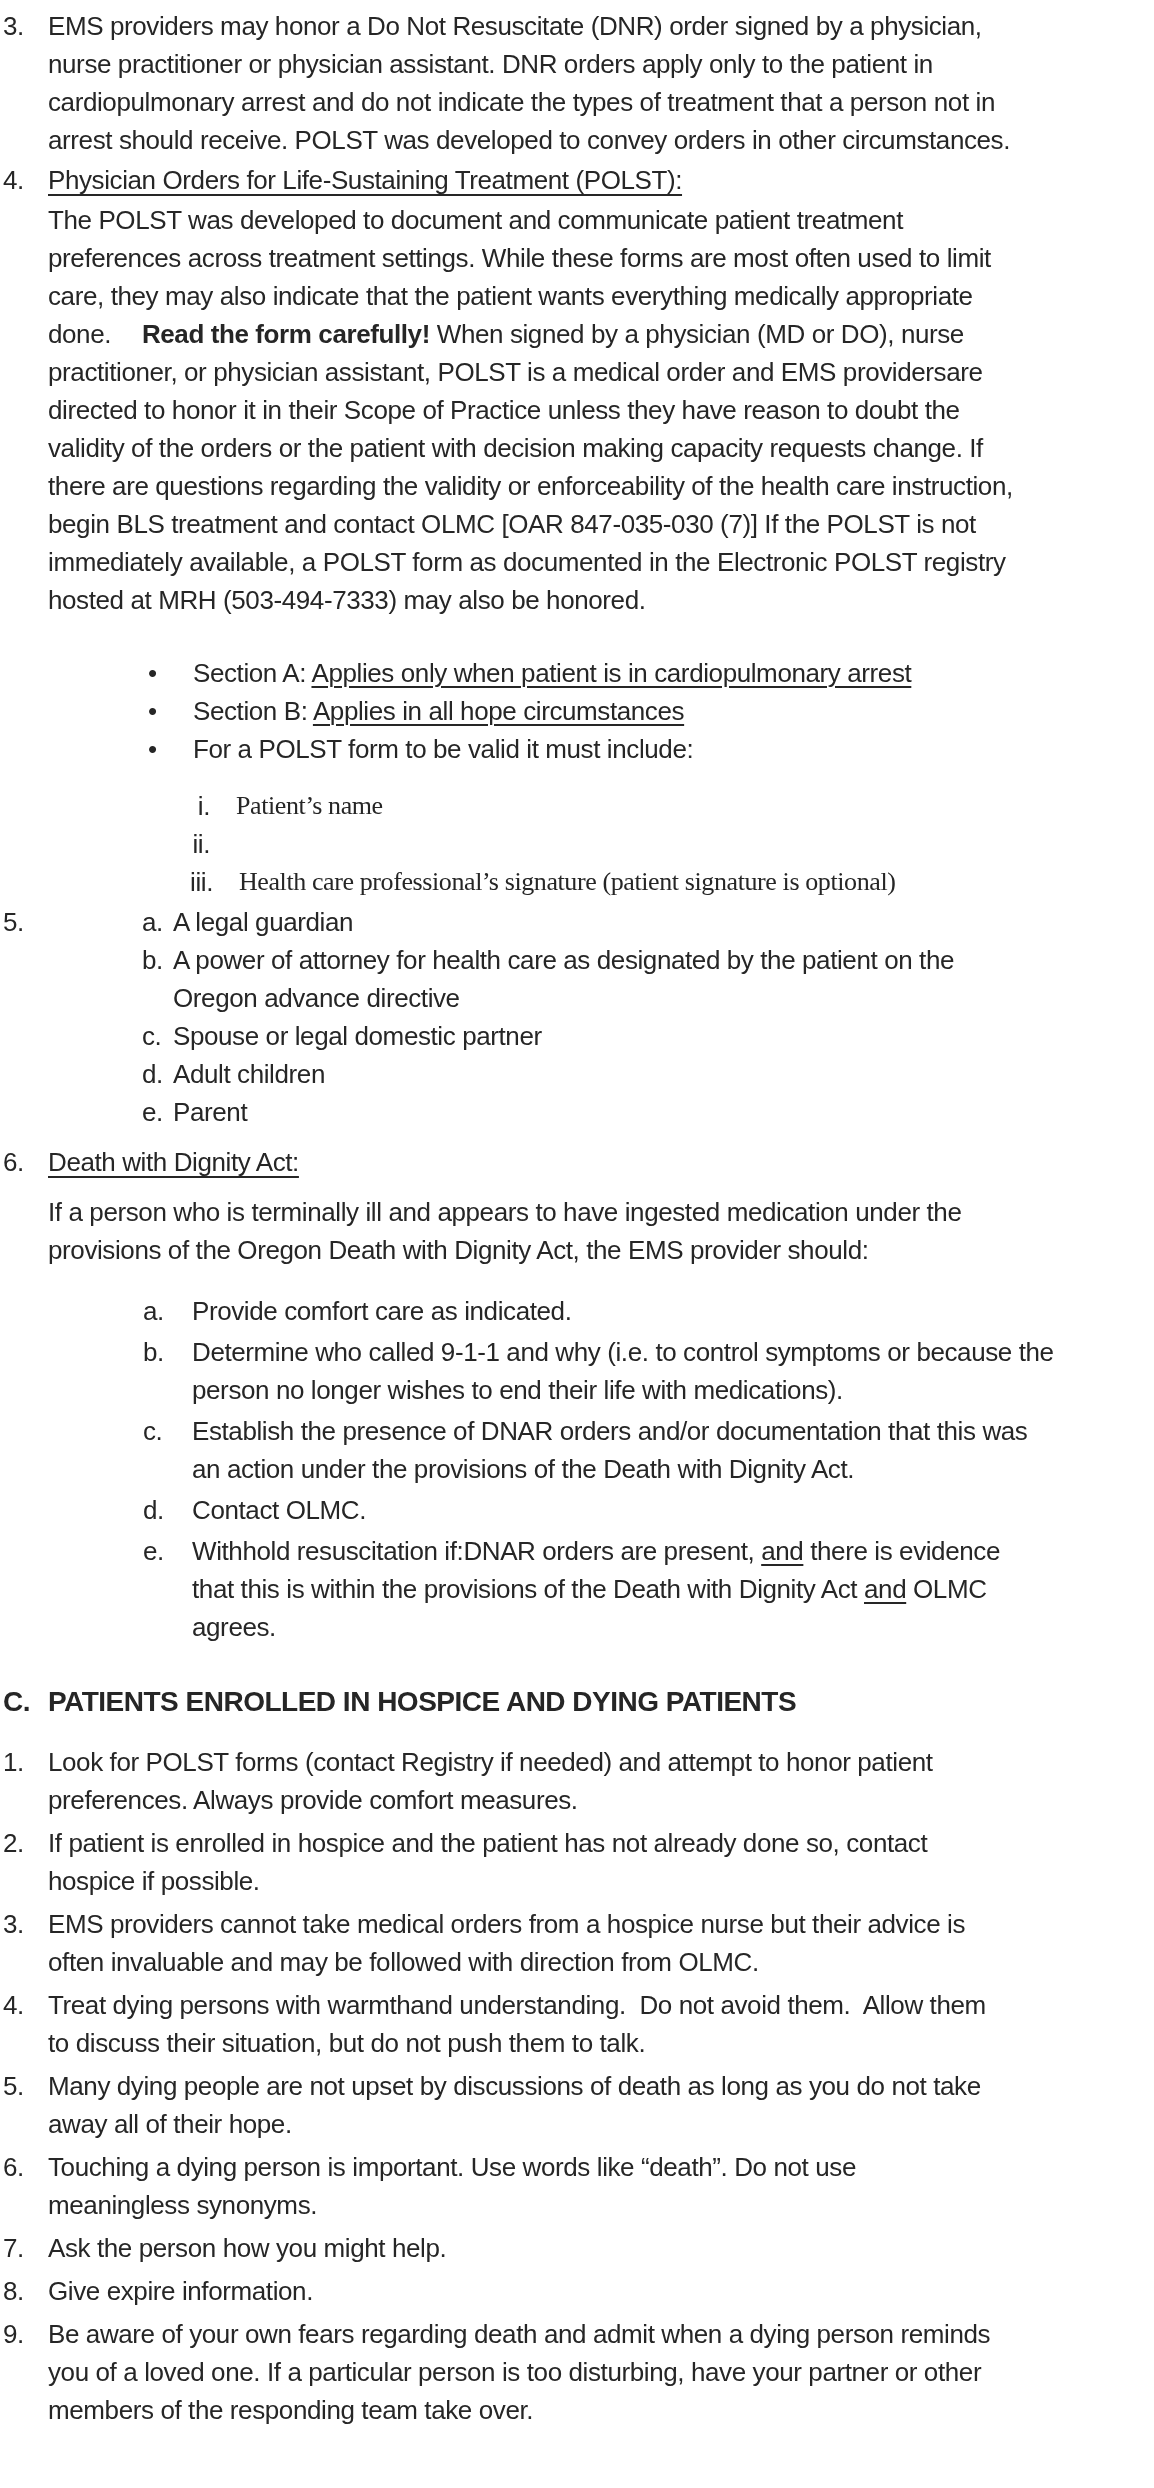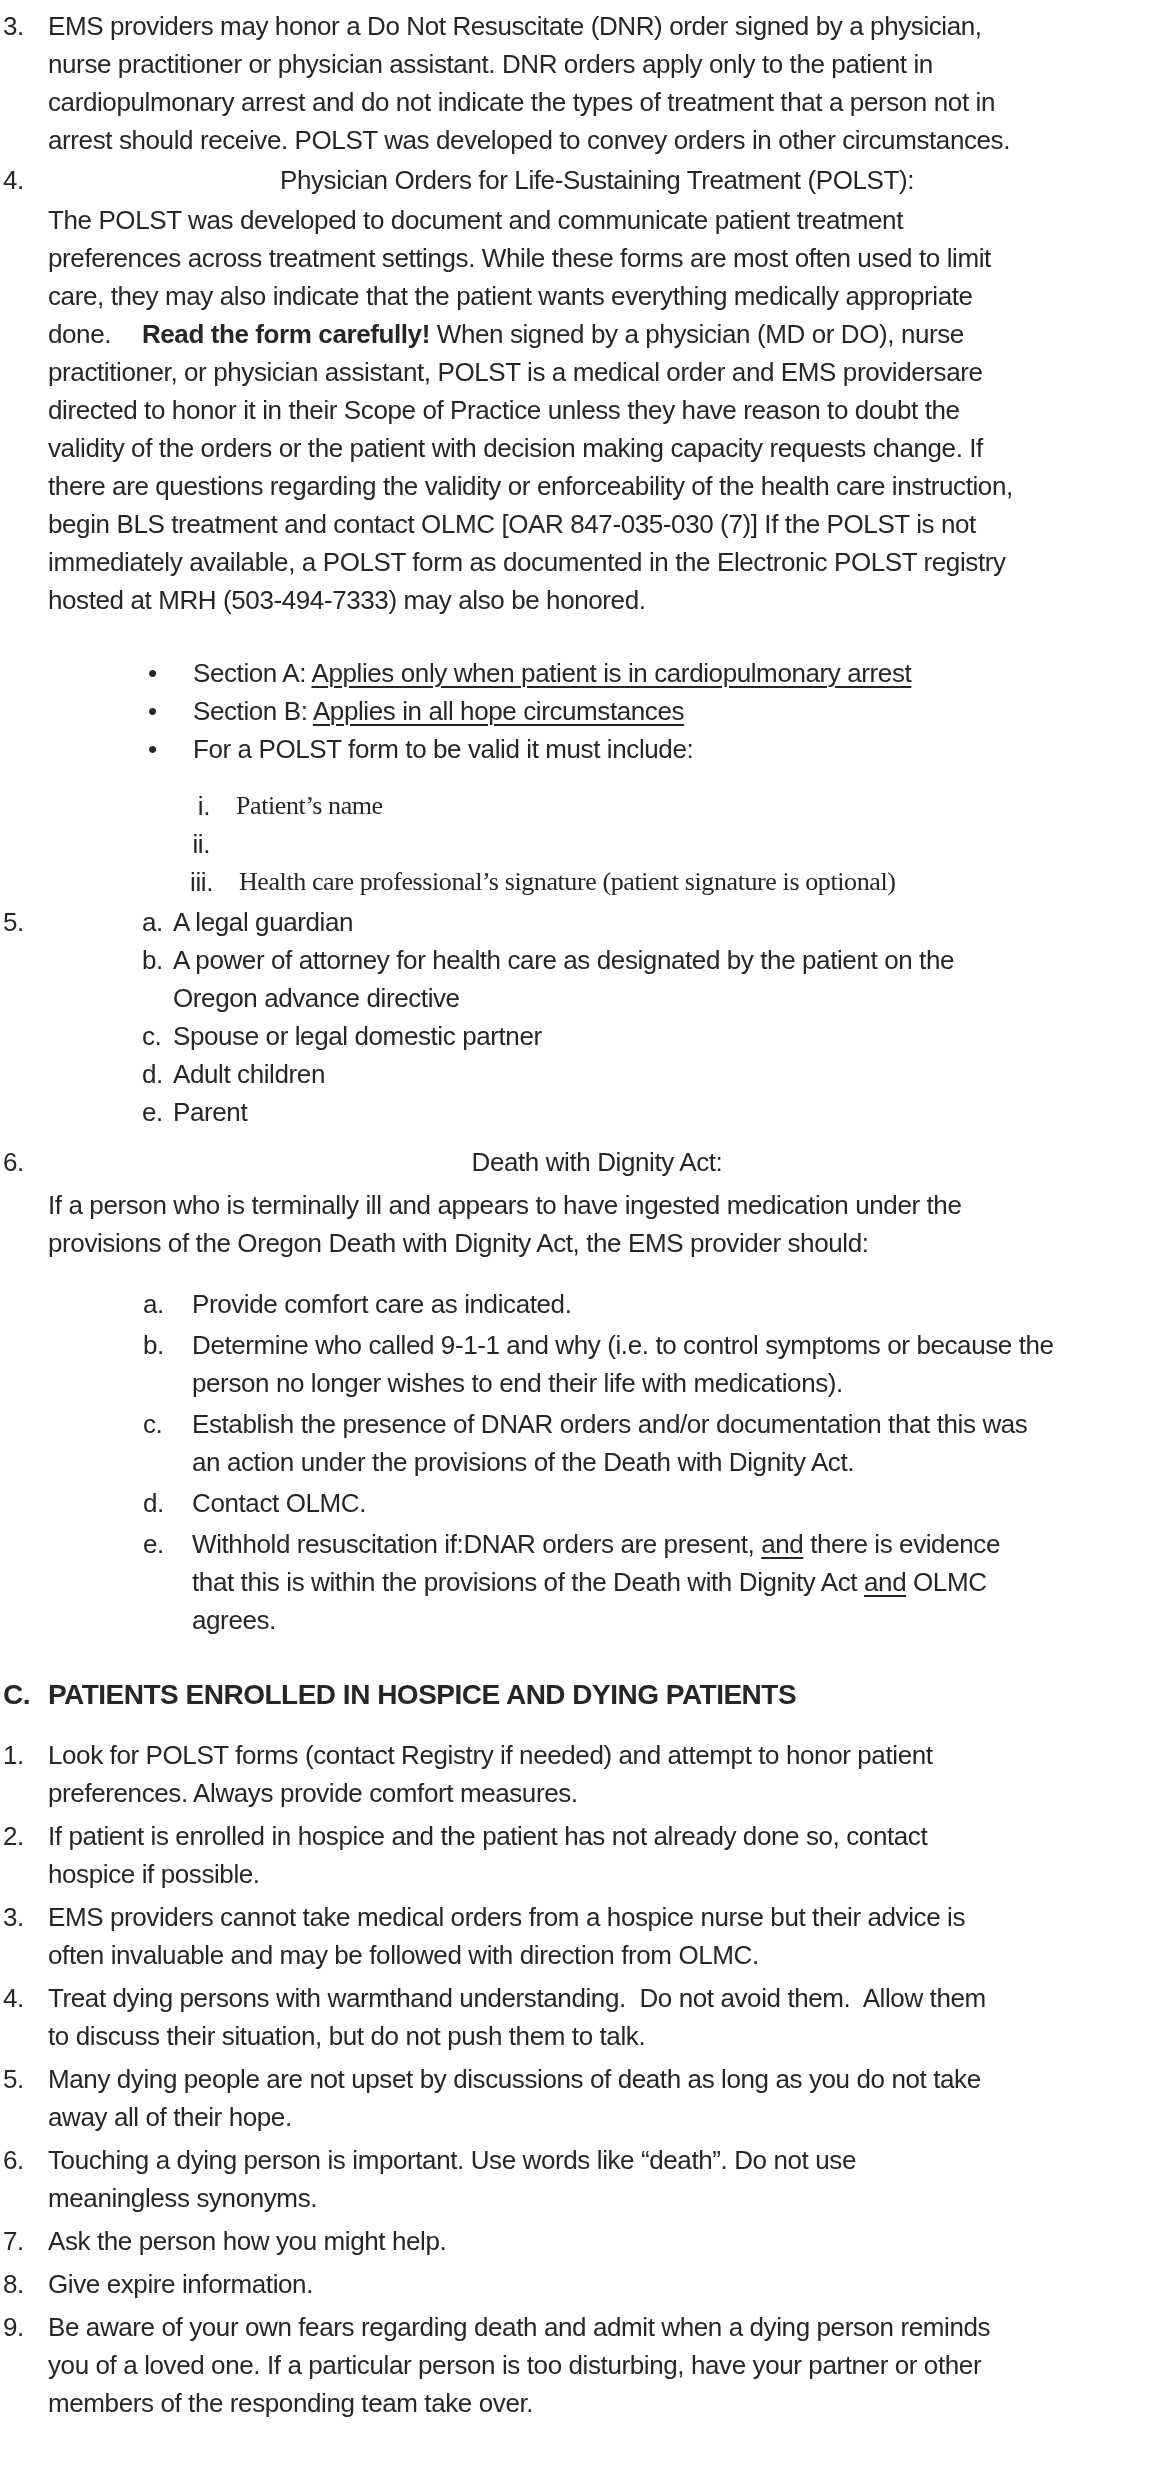--- a/index.html
+++ b/index.html
@@ -7,40 +7,40 @@
     width:1154px; min-height:2488px; box-sizing:border-box;
     background:#ffffff; color:#262626;
     padding:7px 8px 24px 3px;
     font-family:"Liberation Sans","DejaVu Sans",sans-serif;
     font-size:26px; line-height:38px; letter-spacing:-0.4px;
   }
   .li { display:flex; align-items:flex-start; }
   .num { flex:0 0 45px; }
   .body { flex:1; min-width:0; }
   .txt { white-space:pre-wrap; }
-  .uhead { text-underline-offset:5px; text-decoration-thickness:2px;text-align:center; }
+  .uhead { text-decoration:underline; text-underline-offset:5px; text-decoration-thickness:2px; }
   .u { text-decoration:underline; text-underline-offset:4px; text-decoration-thickness:2px; }
   strong { font-weight:bold;margin-left:24px; }
   .mt2 { margin-top:2px; }
   .mt12 { margin-top:12px; }
   .para4 { margin-top:2px; }
   .bullets { margin-top:35px; }
   .brow { display:flex; margin-left:100px; }
   .bmark { flex:0 0 45px; }
   .romans { margin-top:19px; }
   .rrow { display:flex; margin-left:142px; }
   .rmark { flex:0 0 20px; text-align:right; }
   .rbody { padding-left:26px;font-family:Liberation Serif, serif; }
   .l5row { display:flex; margin-left:94px; }
   .l5mark { flex:0 0 31px; }
   .letters6 { margin-top:23px; }
   .l6row { display:flex; margin-left:95px; }
   .l6row + .l6row { margin-top:3px; }
   .l6mark { flex:0 0 49px; }
-  .para6 { margin-top:5px; }
+  .para6 { margin-top:12px; }
   .sechead { margin-top:37px; font-weight:bold; font-size:28px; letter-spacing:-0.5px; }
   .clist { margin-top:22px; }
   .clist .li + .li { margin-top:5px; }
 </style>
 </head>
 <body>
 
 <div class="page">
 
   <div class="li">

